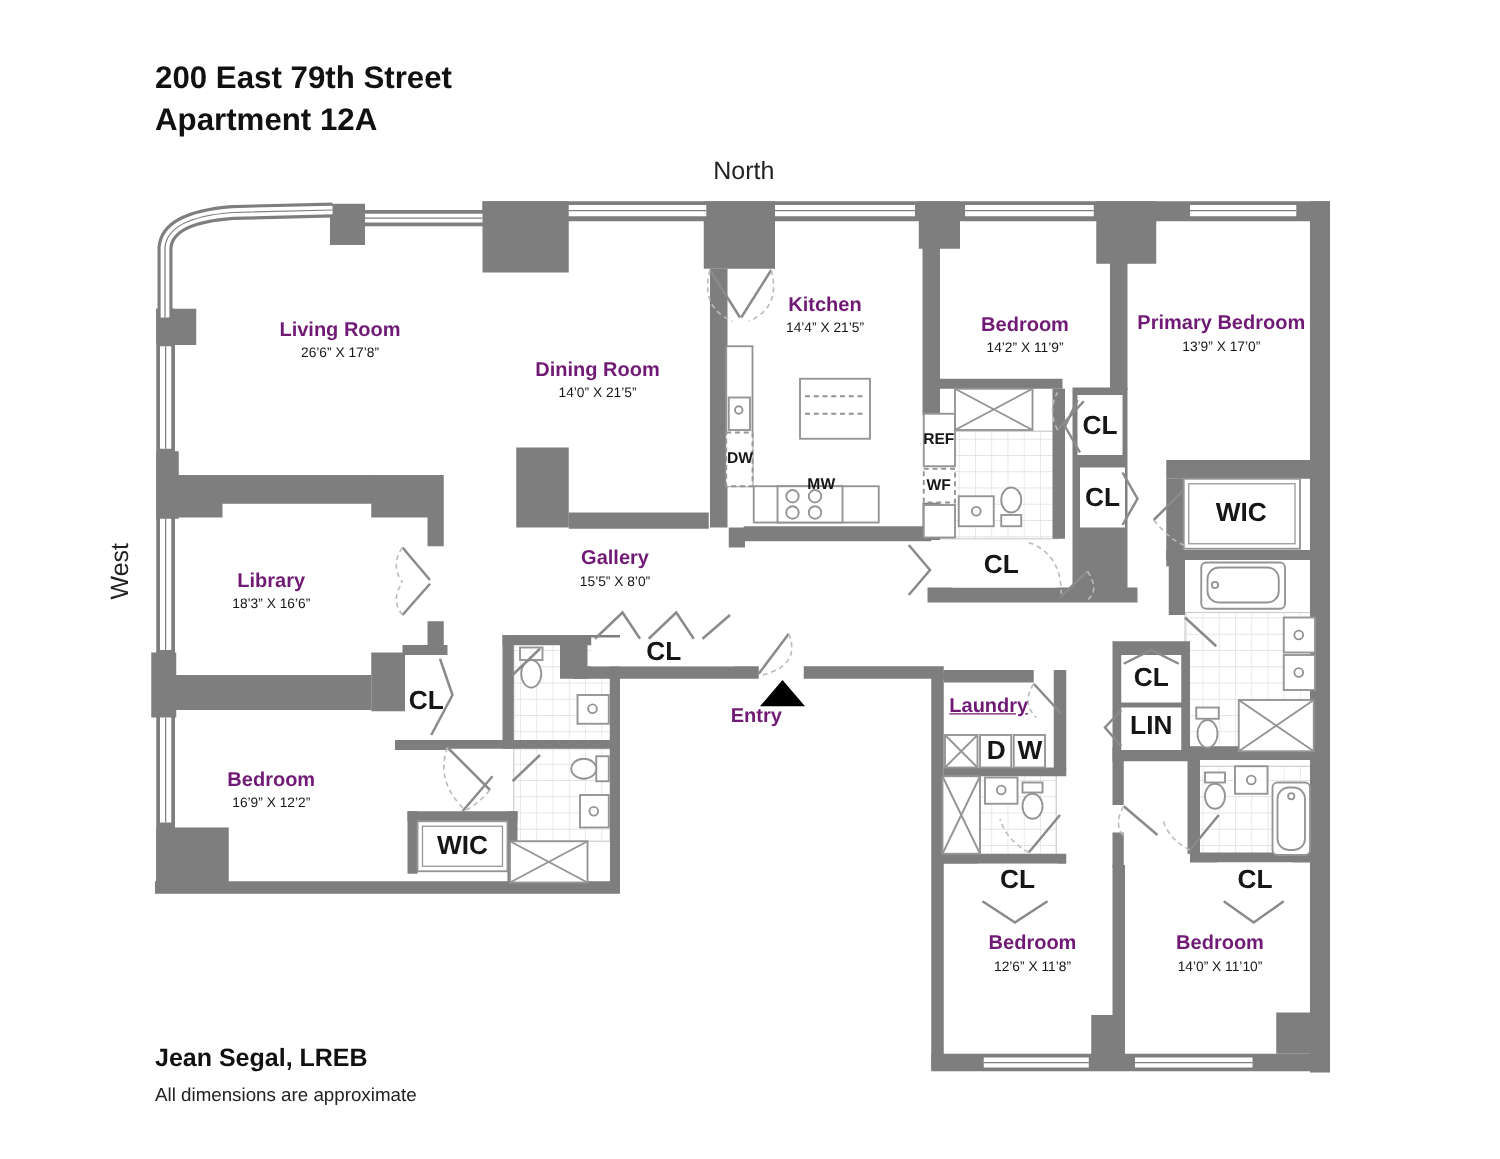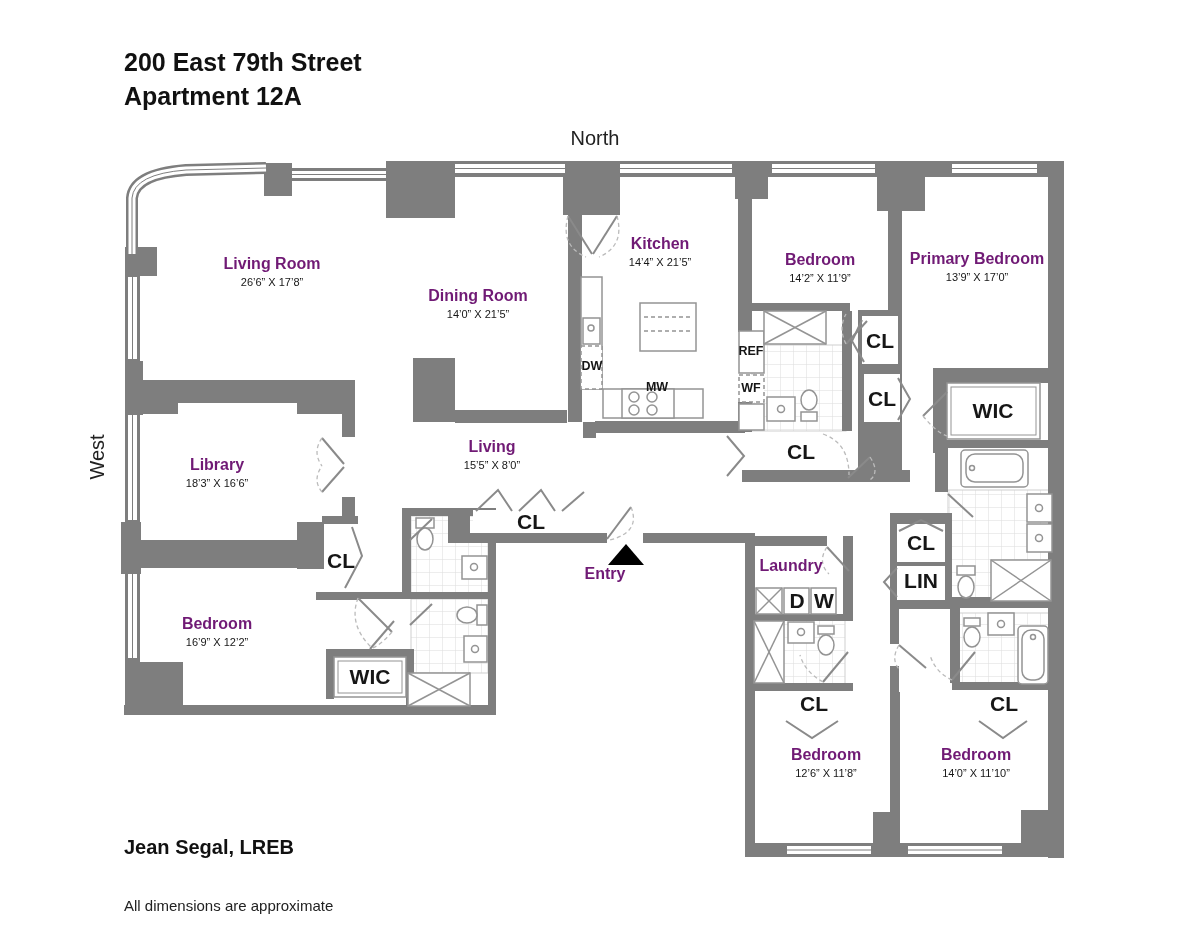--- a/index.html
+++ b/index.html
@@ -8,21 +8,21 @@
   #plan-svg{position:absolute;left:0;top:0;}
   .abs{position:absolute;}
   .ctr{transform:translate(-50%,-50%);text-align:center;white-space:nowrap;}
   .title-line{font-size:25px;font-weight:700;color:#111;}
   .compass{font-size:20px;font-weight:400;color:#222;}
   .room-name{font-size:16px;font-weight:700;line-height:1.3;color:#701a75;}
   .room-dims{font-size:11px;font-weight:400;line-height:1.3;color:#161616;}
   .small-label{font-size:21px;font-weight:700;color:#161616;}
   .tiny-label{font-size:12.5px;font-weight:700;color:#161616;}
   .footer-agent{font-size:20px;font-weight:700;color:#111;}
-  .footer-note{font-size:15px;font-weight:400;color:#222;margin-top:29px;}
+  .footer-note{font-size:15px;font-weight:400;color:#222;}
 </style>
 </head>
 <body>
 
 <div id="stage">
 
   <svg id="plan-svg" width="1200" height="927" viewBox="0 0 1200 927">
     <defs>
       <pattern id="tile" width="13" height="13" patternUnits="userSpaceOnUse">
         <path d="M13 0H0V13" fill="none" stroke="#dcdcdc" stroke-width="1"></path>
@@ -341,37 +341,37 @@
   </div>
   <div class="abs ctr" style="left:977px;top:267px;">
     <div class="room-name">Primary Bedroom</div>
     <div class="room-dims">13’9” X 17’0”</div>
   </div>
   <div class="abs ctr" style="left:217px;top:473px;">
     <div class="room-name">Library</div>
     <div class="room-dims">18’3” X 16’6”</div>
   </div>
   <div class="abs ctr" style="left:492px;top:455px;">
-    <div class="room-name">Living</div>
+    <div class="room-name">Gallery</div>
     <div class="room-dims">15’5” X 8’0”</div>
   </div>
   <div class="abs ctr" style="left:217px;top:632px;">
     <div class="room-name">Bedroom</div>
     <div class="room-dims">16’9” X 12’2”</div>
   </div>
   <div class="abs ctr" style="left:826px;top:763px;">
     <div class="room-name">Bedroom</div>
     <div class="room-dims">12’6” X 11’8”</div>
   </div>
   <div class="abs ctr" style="left:976px;top:763px;">
     <div class="room-name">Bedroom</div>
     <div class="room-dims">14’0” X 11’10”</div>
   </div>
 
-  <div class="abs ctr room-name" style="left:791px;top:566px;">Laundry</div>
+  <div class="abs ctr room-name" style="left:791px;top:566px;text-decoration:underline;">Laundry</div>
   <div class="abs ctr room-name" style="left:605px;top:574px;">Entry</div>
 
   <div class="abs ctr small-label" style="left:531px;top:522px;">CL</div>
   <div class="abs ctr small-label" style="left:341px;top:561px;">CL</div>
   <div class="abs ctr small-label" style="left:880px;top:341px;">CL</div>
   <div class="abs ctr small-label" style="left:882px;top:399px;">CL</div>
   <div class="abs ctr small-label" style="left:801px;top:452px;">CL</div>
   <div class="abs ctr small-label" style="left:921px;top:543px;">CL</div>
   <div class="abs ctr small-label" style="left:814px;top:704px;">CL</div>
   <div class="abs ctr small-label" style="left:1004px;top:704px;">CL</div>

